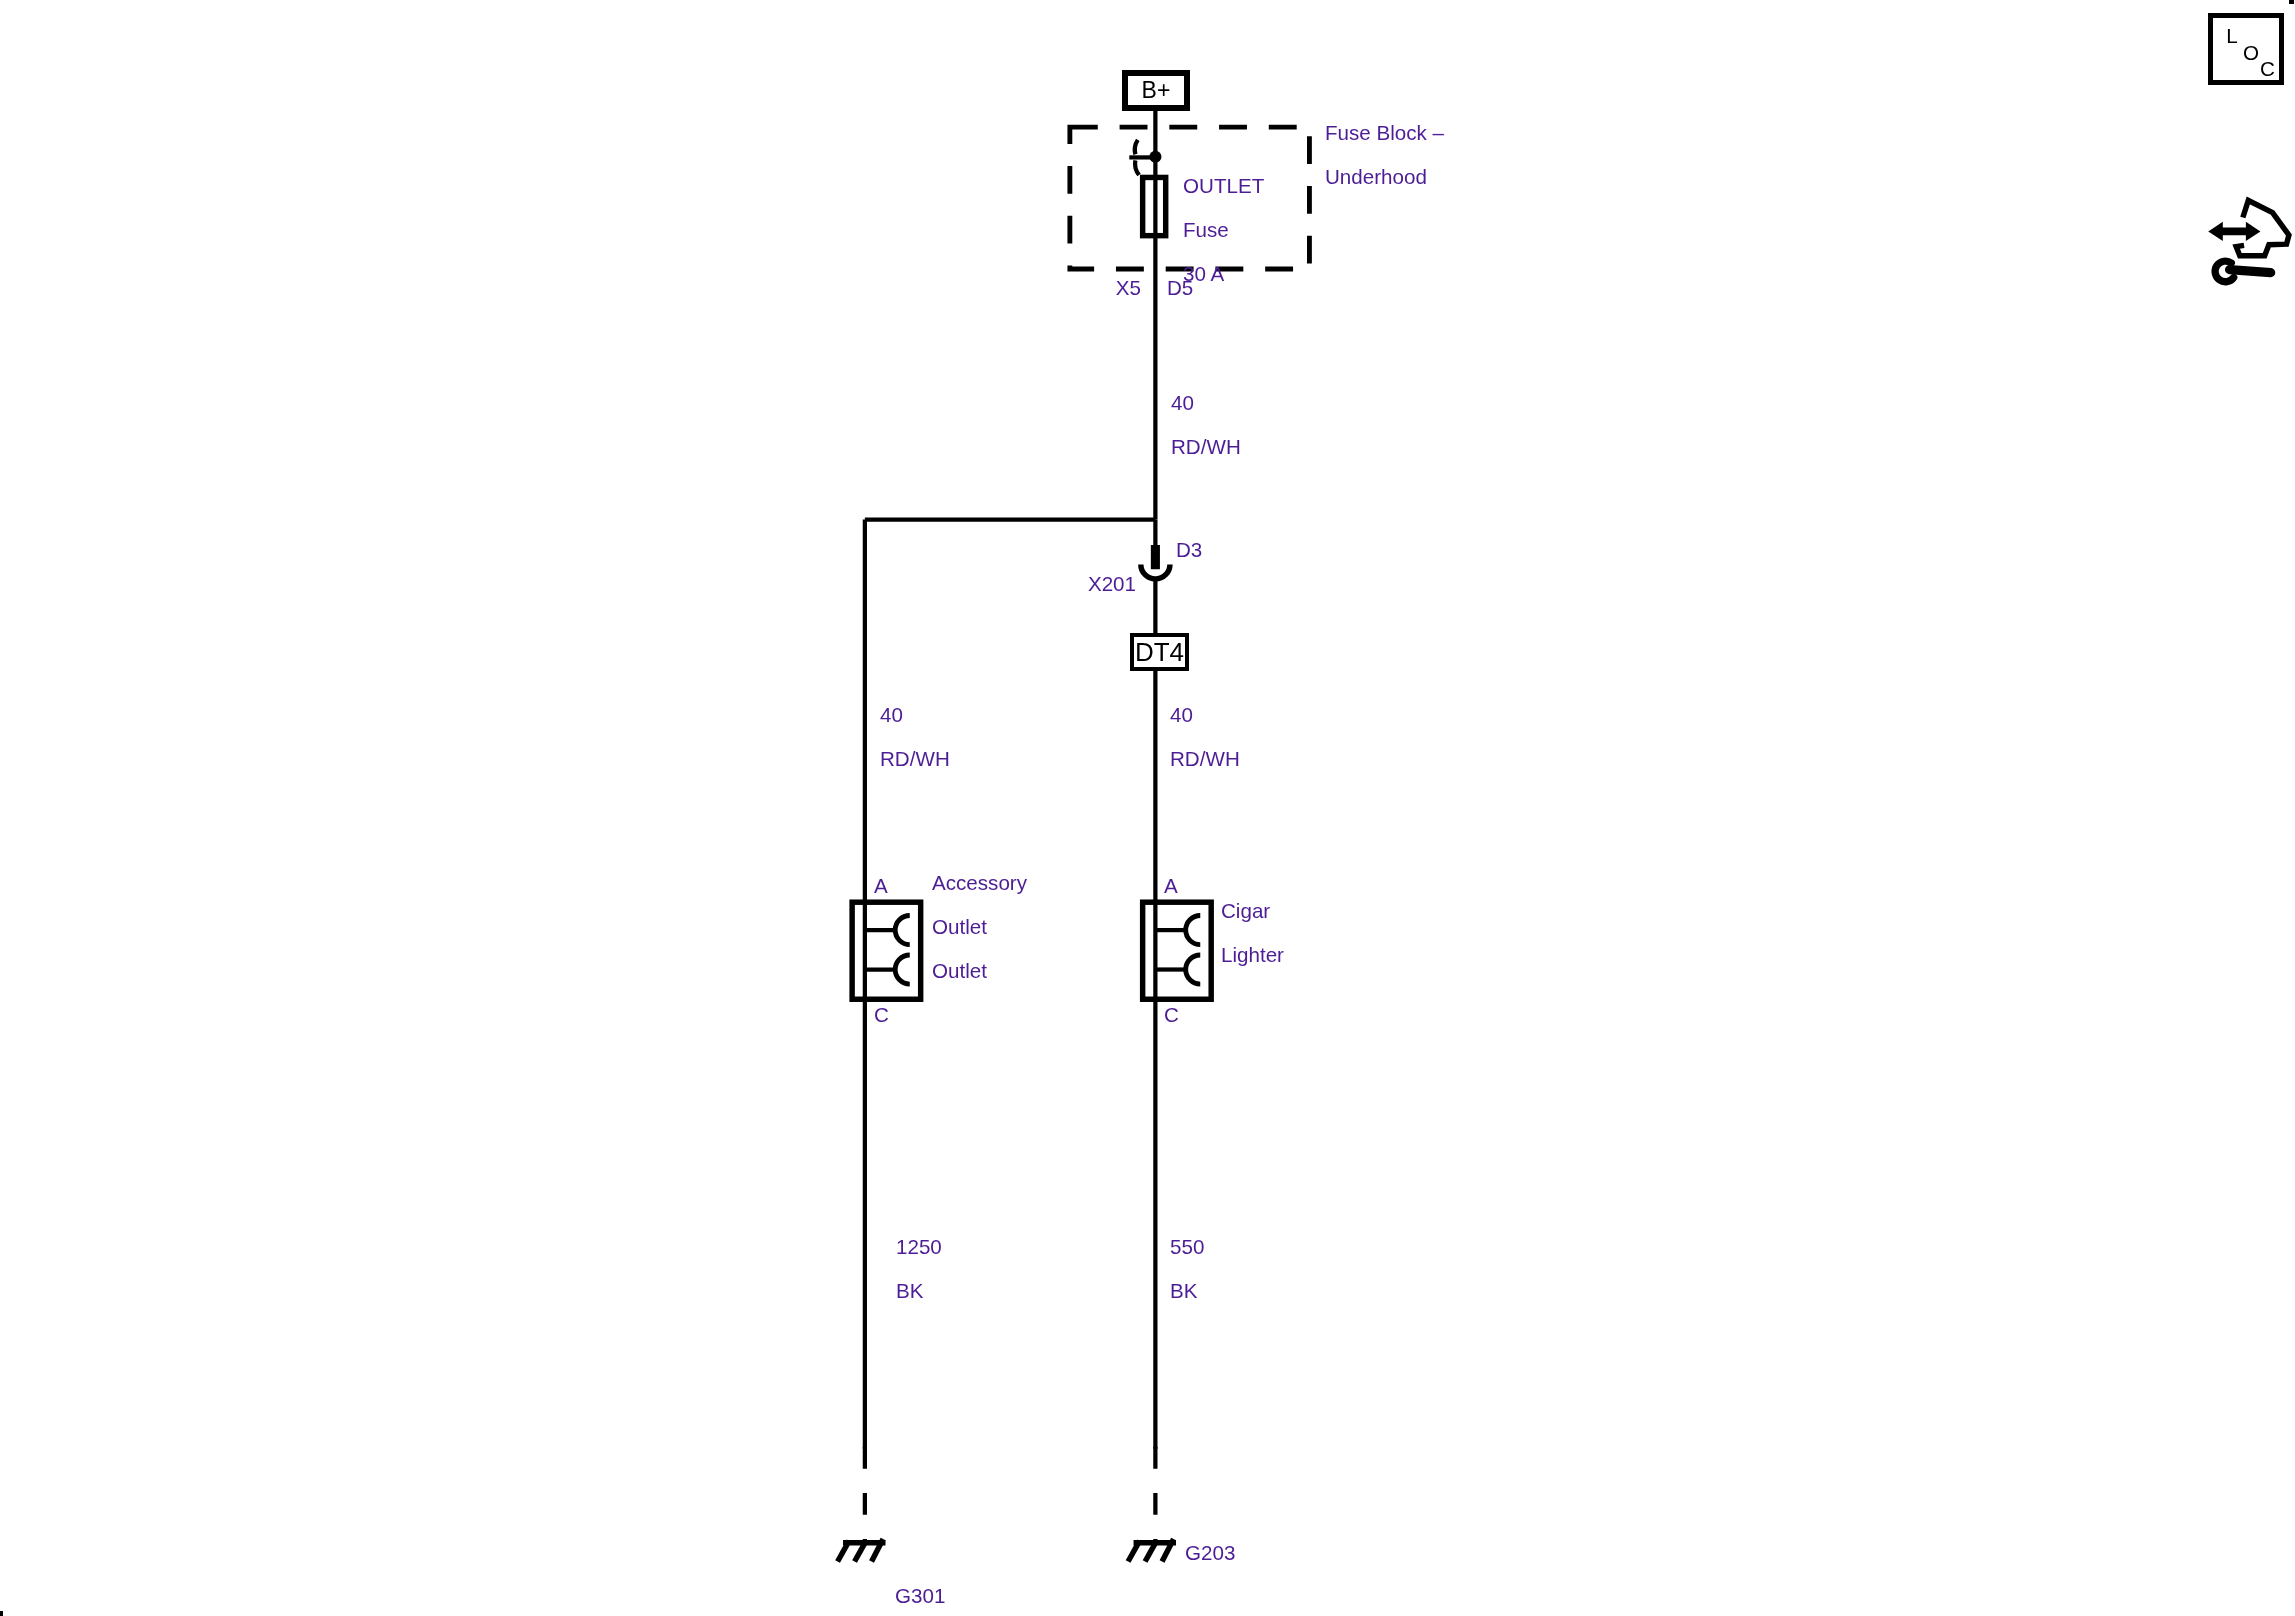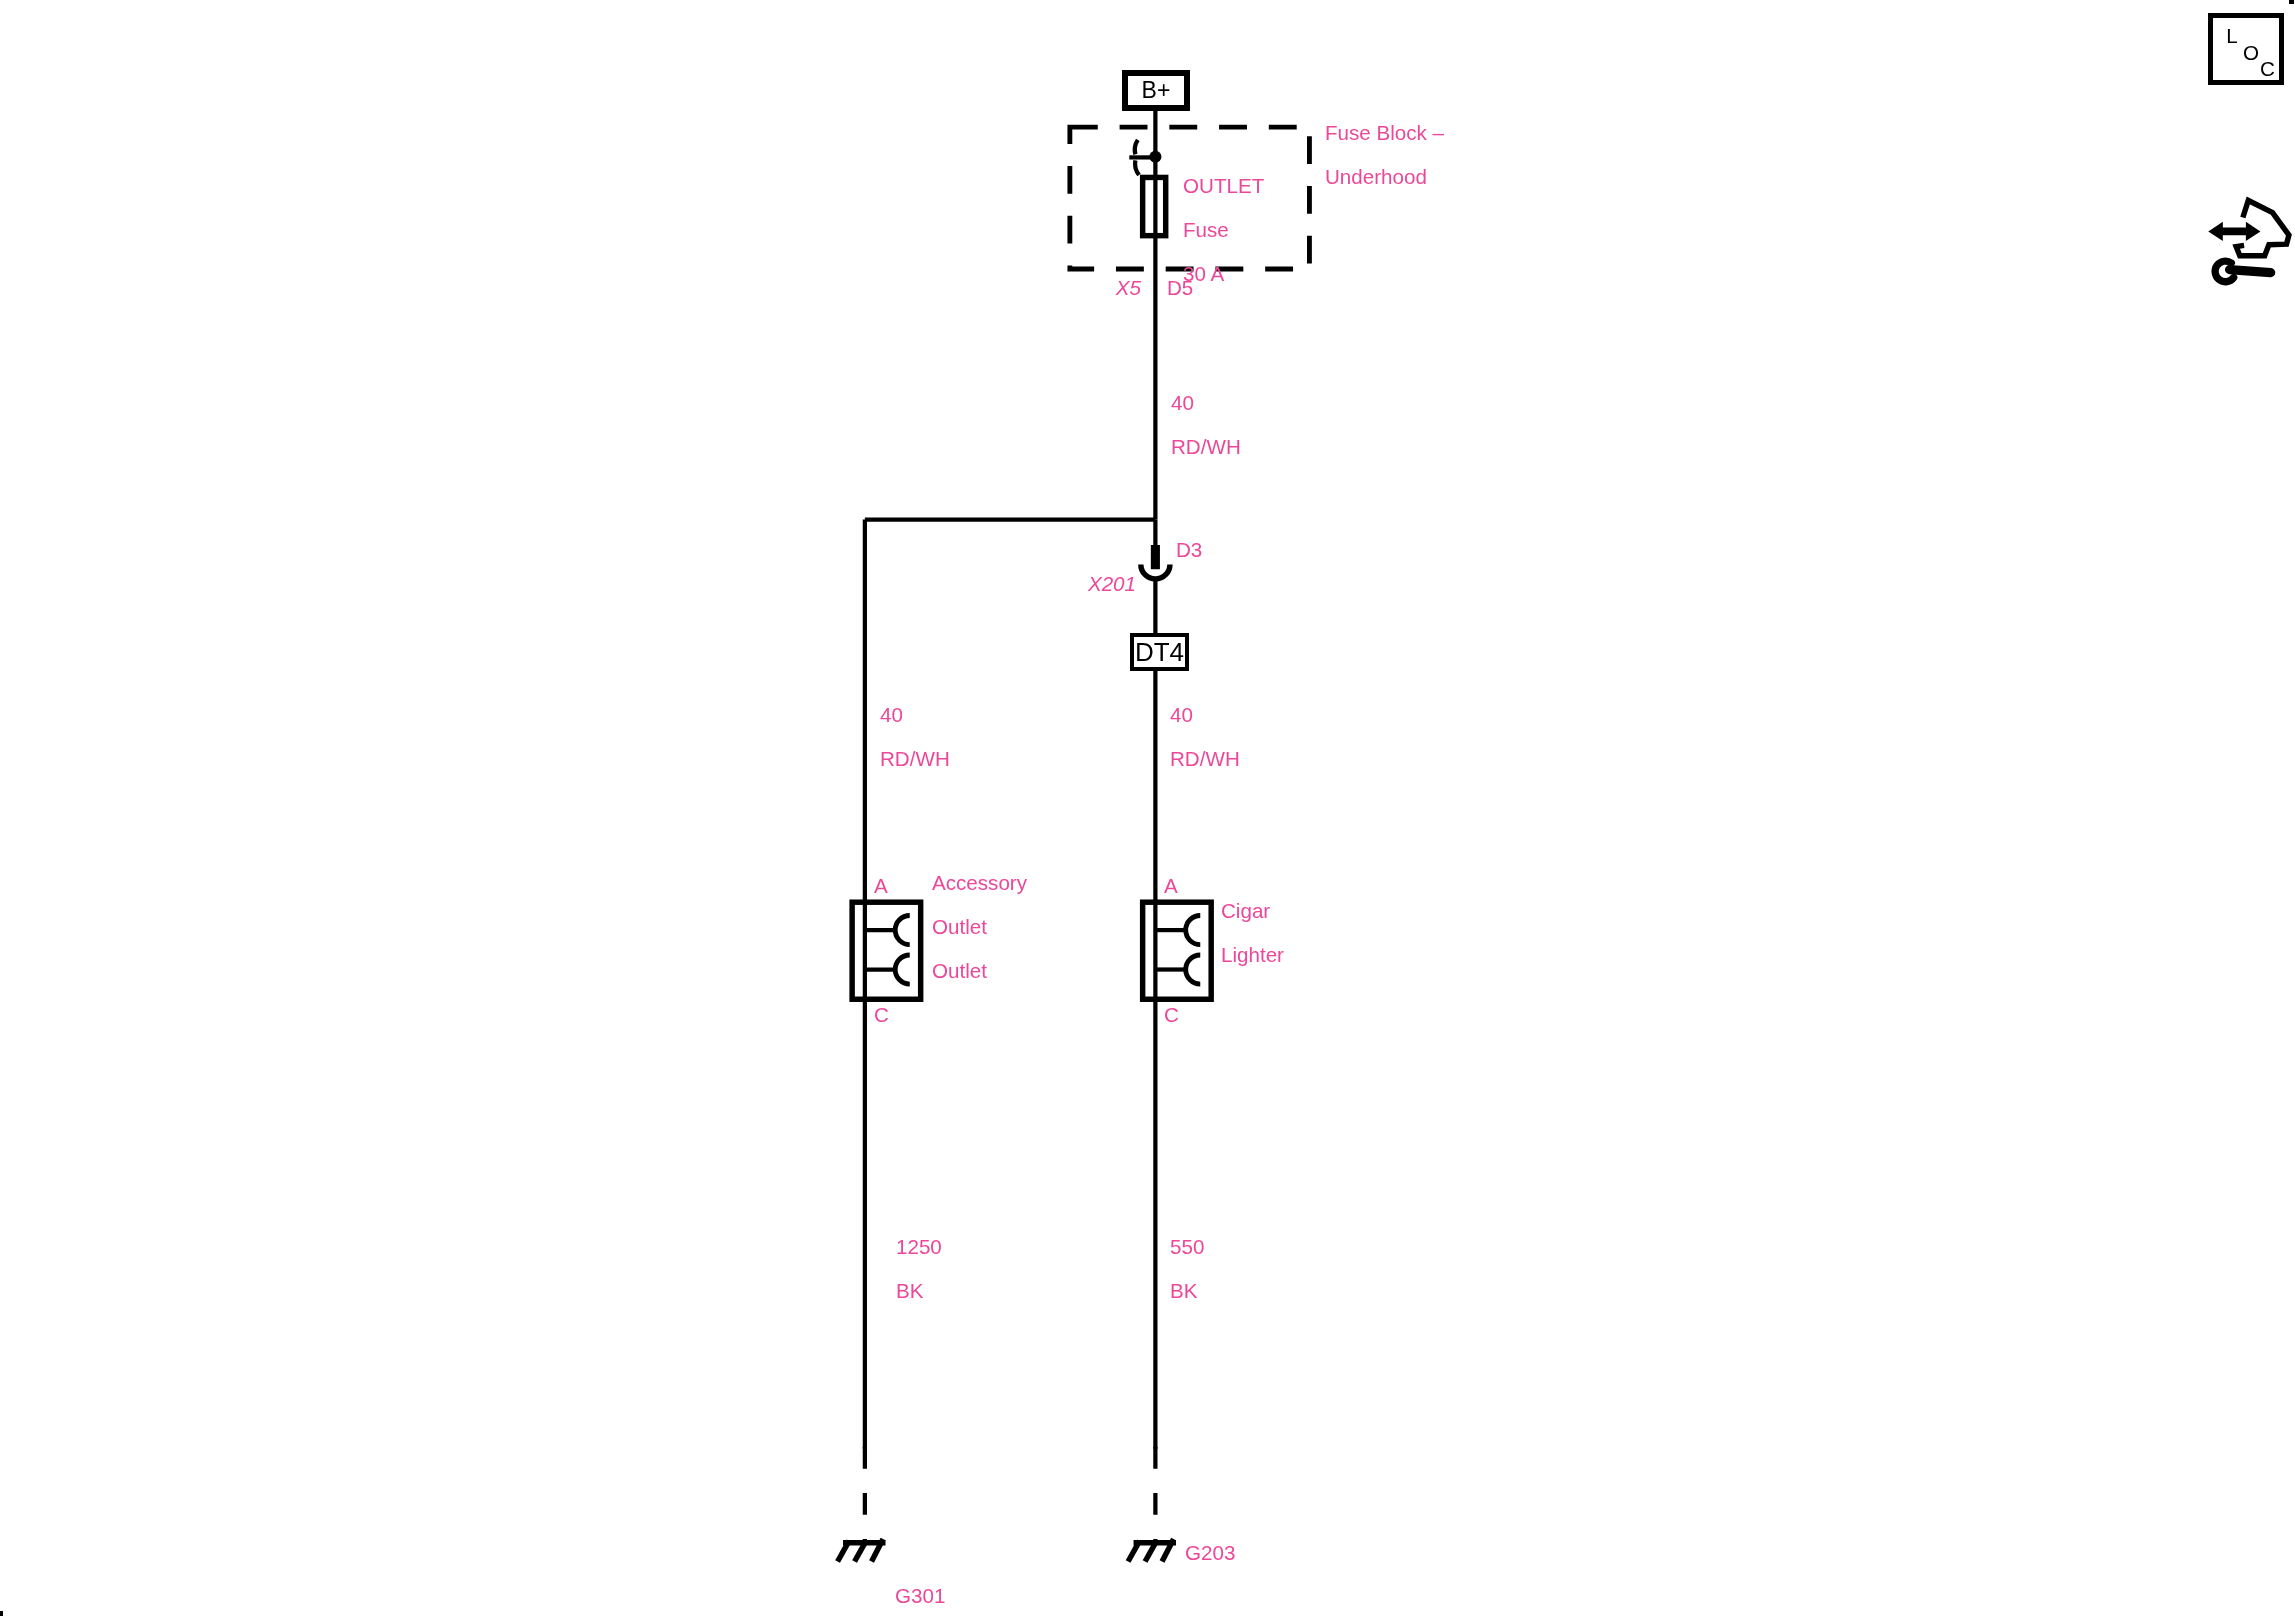--- a/index.html
+++ b/index.html
@@ -9,23 +9,23 @@
     background:#ffffff;
     font-family:"Liberation Sans","DejaVu Sans",sans-serif;
     color:#000;
   }
   #linework{position:absolute;left:0;top:0;}
   .lbl{
     position:absolute;
     font-size:20.6px;
     line-height:22px;
     white-space:pre;
-    color:#ec4899;
+    color:#4c1d95;
   }
-  .lbl.right{text-align:right;font-style:italic;}
+  .lbl.right{text-align:right;}
   .bplus-box{
     position:absolute;left:1122px;top:70px;width:68px;height:41px;
     border:6.7px solid #000;box-sizing:border-box;background:#fff;
     display:flex;align-items:center;justify-content:center;
     font-size:23px;
   }
   .dt4-box{
     position:absolute;left:1130px;top:633px;width:59px;height:38px;
     border:4.9px solid #000;box-sizing:border-box;background:#fff;
     display:flex;align-items:center;justify-content:center;

